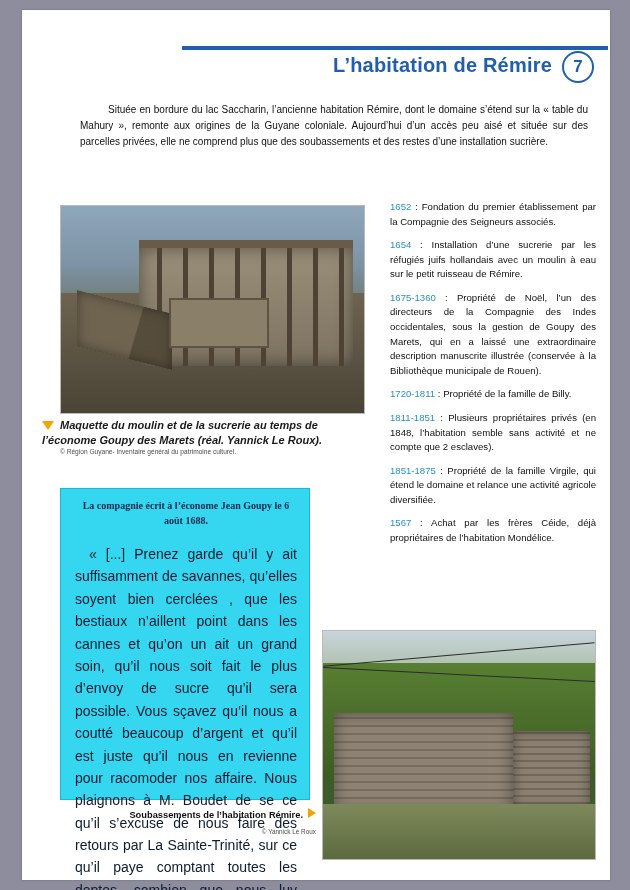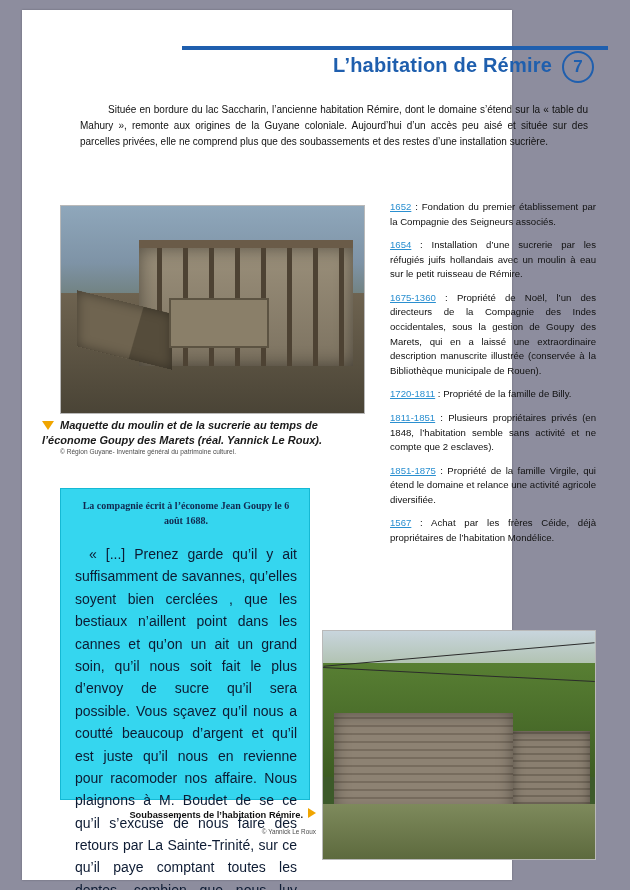--- a/index.html
+++ b/index.html
@@ -11,21 +11,21 @@
     height: 890px;
     background: #8d8d9e;
     font-family: "Liberation Sans", sans-serif;
     overflow: hidden;
     position: relative;
   }
   .page {
     position: absolute;
     left: 22px;
     top: 10px;
-    width: 490px;
+    width: 588px;
     height: 870px;
     background: #ffffff;
     box-shadow: 0 0 2px rgba(0,0,0,0.25);
   }
   
   .header {
     position: absolute;
     left: 0;
     top: 36px;
     width: 586px;
@@ -153,21 +153,20 @@
     width: 206px;
     font-size: 9.6px;
     line-height: 1.52;
     color: #111111;
     text-align: justify;
   }
   .tl-entry { margin-bottom: 9px; }
   .tl-year {
     color: #2a8fd0;
     font-weight: normal;
-    text-decoration: underline;
   }
   
   .quotebox {
     position: absolute;
     left: 38px;
     top: 478px;
     width: 248px;
     height: 310px;
     background: #35d6ef;
     border: 1px solid #15b9d4;

